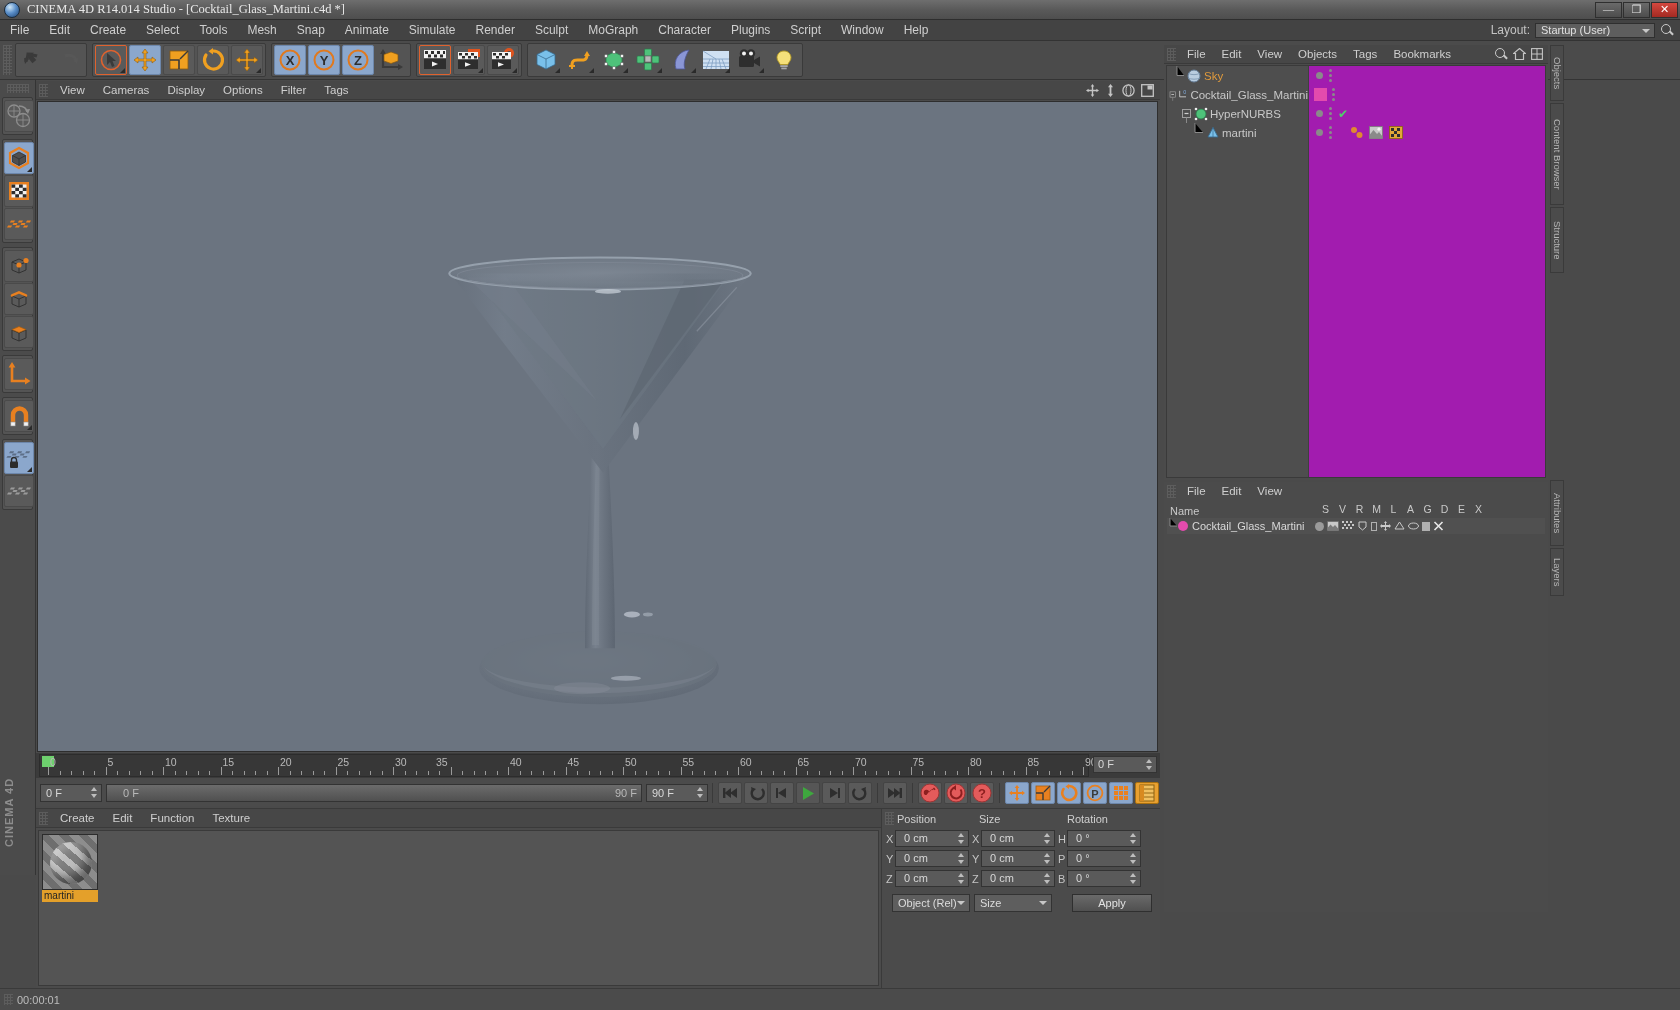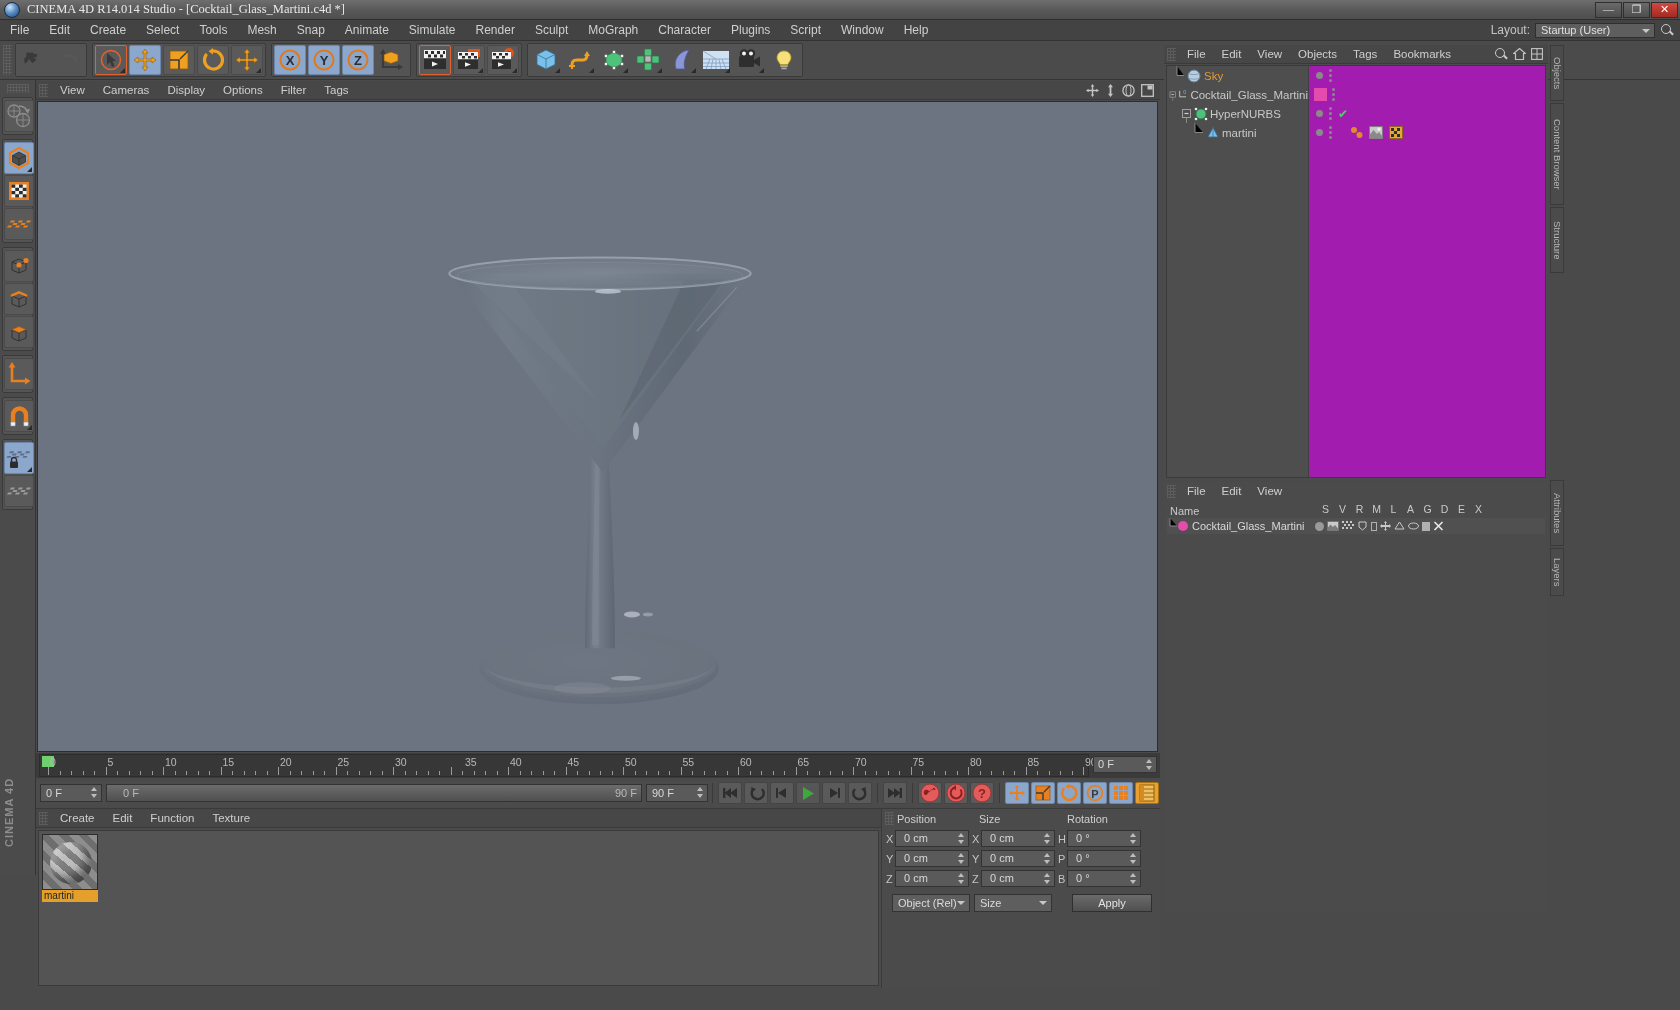--- a/index.html
+++ b/index.html
@@ -749,21 +749,21 @@
           <div class="tl-tick" style="left: 307px; height: 4px;"></div>
           <div class="tl-tick" style="left: 318.5px; height: 4px;"></div>
           <div class="tl-tick" style="left: 330px; height: 4px;"></div>
           <div class="tl-tick" style="left: 341.5px; height: 4px;"></div>
           <div class="tl-tick-lbl" style="left: 355px;">30</div>
           <div class="tl-tick" style="left: 353px; height: 8px;"></div>
           <div class="tl-tick" style="left: 364.5px; height: 4px;"></div>
           <div class="tl-tick" style="left: 376px; height: 4px;"></div>
           <div class="tl-tick" style="left: 387.5px; height: 4px;"></div>
           <div class="tl-tick" style="left: 399px; height: 4px;"></div>
-          <div class="tl-tick-lbl" style="left: 425px;">35</div>
+          <div class="tl-tick-lbl" style="left: 396px;">35</div>
           <div class="tl-tick" style="left: 410.5px; height: 8px;"></div>
           <div class="tl-tick" style="left: 422px; height: 4px;"></div>
           <div class="tl-tick" style="left: 433.5px; height: 4px;"></div>
           <div class="tl-tick" style="left: 445px; height: 4px;"></div>
           <div class="tl-tick" style="left: 456.5px; height: 4px;"></div>
           <div class="tl-tick-lbl" style="left: 470px;">40</div>
           <div class="tl-tick" style="left: 468px; height: 8px;"></div>
           <div class="tl-tick" style="left: 479.5px; height: 4px;"></div>
           <div class="tl-tick" style="left: 491px; height: 4px;"></div>
           <div class="tl-tick" style="left: 502.5px; height: 4px;"></div>
@@ -1244,14 +1244,18 @@
   </div>
 
   <div class="edgetabs">
     <div class="etab" style="top:0;height:56px;">Objects</div>
     <div class="etab" style="top:58px;height:102px;">Content Browser</div>
     <div class="etab" style="top:162px;height:66px;">Structure</div>
     <div class="etab" style="top:435px;height:66px;">Attributes</div>
     <div class="etab" style="top:503px;height:48px;">Layers</div>
   </div>
 
+  <div class="status">
+    <div class="st-grip"></div>
+    <div class="st-txt">00:00:01</div>
+  </div>
 
 </div>
 
 </body></html>

